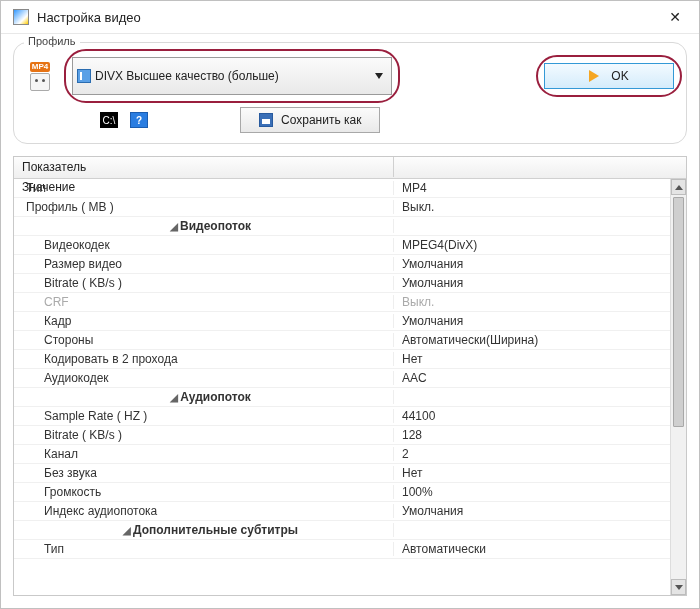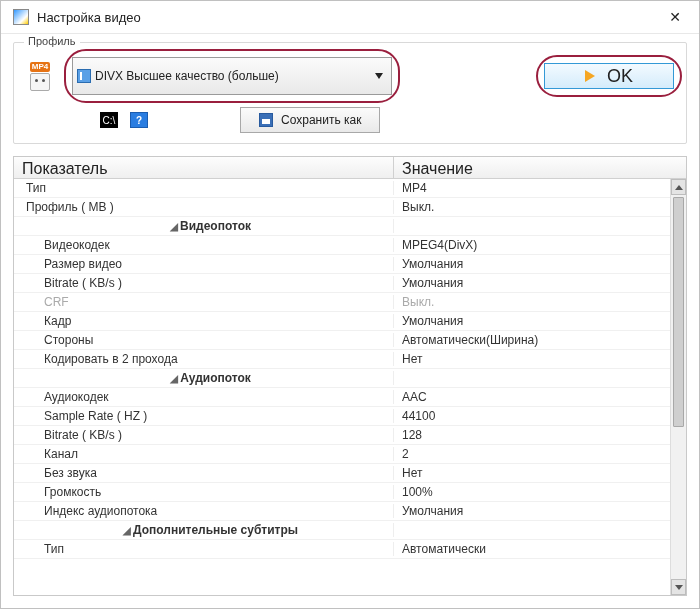--- a/index.html
+++ b/index.html
@@ -3,53 +3,53 @@
 <meta charset="utf-8">
 <style>
   * { box-sizing: border-box; font-family: "Segoe UI", Tahoma, Arial, sans-serif; }
   body { margin: 0; background: #fff; width: 700px; height: 609px; overflow: hidden; }
   .window { width: 700px; height: 609px; border: 1px solid #c0c0c0; background: #fff; display: flex; flex-direction: column; }
   .titlebar { display: flex; align-items: center; padding: 8px 12px; border-bottom: 1px solid #e8e8e8; }
   .titlebar-icon { width: 16px; height: 16px; margin-right: 8px; background: linear-gradient(135deg,#3399ff,#9cf,#fff,#fc0); border: 1px solid #888; }
   .titlebar-text { font-size: 13px; color: #222; flex: 1; }
   .close-x { font-size: 14px; color: #222; cursor: pointer; padding: 0 6px; }
 
-  .profile-group { margin: 8px 12px 4px 12px; border: 1px solid #d9d9d9; border-radius: 2px; padding: 14px 12px 10px 12px; position: relative; }
+  .profile-group { margin: 8px 12px 4px 12px; border: 1px solid #d9d9d9; border-radius: 14px; padding: 14px 12px 10px 12px; position: relative; }
   .profile-legend { position: absolute; top: -8px; left: 10px; background: #fff; padding: 0 4px; font-size: 11px; color: #444; }
   .profile-row1 { display: flex; align-items: center; gap: 18px; }
   .file-icon { width: 28px; height: 30px; display: flex; flex-direction: column; align-items: center; justify-content: center; }
   .mp4-badge { background: #e67314; color: #fff; font-size: 8px; font-weight: bold; padding: 1px 2px; border-radius: 2px; line-height: 1; }
   .file-face { width: 20px; height: 18px; border: 1px solid #aaa; border-radius: 2px; background: #f5f5f5; margin-top: 1px; position: relative; }
   .file-face::before, .file-face::after { content: ""; position: absolute; width: 3px; height: 3px; background: #555; border-radius: 50%; top: 5px; }
   .file-face::before { left: 4px; }
   .file-face::after { right: 4px; }
 
   .combo-wrap { position: relative; }
   .highlight-oval { position: absolute; border: 2.5px solid #9a1f3e; border-radius: 22px; pointer-events: none; }
   .h1 { top: -8px; left: -8px; right: -8px; bottom: -8px; }
   .combo { width: 320px; height: 38px; background: linear-gradient(#fbfbfb,#e9e9e9); border: 1px solid #9a9a9a; display: flex; align-items: center; padding: 0 4px; font-size: 12px; color: #222; cursor: pointer; }
   .combo-icon { width: 14px; height: 14px; margin-right: 4px; background: #5aa0e6; border: 1px solid #2a6cb0; position: relative; }
   .combo-icon::before { content:""; position:absolute; left:2px; top:2px; bottom:2px; width:2px; background:#fff; }
   .combo-text { flex: 1; white-space: nowrap; overflow: hidden; }
   .combo-arrow { width: 0; height: 0; border-left: 4px solid transparent; border-right: 4px solid transparent; border-top: 6px solid #222; margin: 0 4px; }
 
   .ok-wrap { position: relative; margin-left: auto; }
-  .ok-btn { width: 130px; height: 26px; border: 1px solid #3399d6; background: linear-gradient(#f3faff,#d4ecfb); display: flex; align-items: center; justify-content: center; gap: 12px; font-size: 18px; color: #222; cursor: pointer; }
+  .ok-btn { width: 130px; height: 26px; border: 1px solid #3399d6; background: linear-gradient(#f3faff,#d4ecfb); display: flex; align-items: center; justify-content: center; gap: 12px; font-size: 12px; color: #222; cursor: pointer; }
   .ok-arrow { width: 0; height: 0; border-top: 6px solid transparent; border-bottom: 6px solid transparent; border-left: 10px solid #f5a623; }
 
   .profile-row2 { display: flex; align-items: center; gap: 12px; margin-top: 12px; margin-left: 74px; }
   .small-icon { width: 18px; height: 16px; display: inline-flex; align-items: center; justify-content: center; font-size: 10px; }
   .cmd { background: #000; color: #fff; border: 1px solid #000; }
   .help { background: #2a7de1; color: #fff; border: 1px solid #1a5cb0; font-weight: bold; }
   .save-btn { margin-left: 80px; height: 26px; padding: 4px 18px; border: 1px solid #a8a8a8; background: linear-gradient(#fbfbfb,#e9e9e9); display: flex; align-items: center; gap: 8px; font-size: 12px; color: #222; cursor: pointer; }
   .floppy { width: 14px; height: 14px; background: #3a6fb7; position: relative; border: 1px solid #285a9e; }
   .floppy::after { content:""; position:absolute; left:2px; right:2px; bottom:2px; height:5px; background:#fff; }
 
   .grid { flex: 1; margin: 8px 12px 12px 12px; border: 1px solid #c9c9c9; display: flex; flex-direction: column; overflow: hidden; }
-  .grid-header { display: flex; background: linear-gradient(#fdfdfd,#efefef); border-bottom: 1px solid #d0d0d0; height: 22px; font-size: 16px; color: #222; }
+  .grid-header { display: flex; background: linear-gradient(#fdfdfd,#efefef); border-bottom: 1px solid #d0d0d0; height: 22px; font-size: 12px; color: #222; flex-direction: column; }
   .col-key { width: 380px; padding: 3px 8px; border-right: 1px solid #d0d0d0; }
   .col-val { flex: 1; padding: 3px 8px; }
   .grid-body { flex: 1; overflow: hidden; position: relative; }
   .grid-rows { position: absolute; inset: 0; overflow: hidden; }
   .grow { display: flex; font-size: 12px; color: #333; height: 19px; align-items: center; border-bottom: 1px solid #f0f0f0; }
   .grow .k { width: 380px; padding: 0 8px 0 30px; border-right: 1px solid #eee; white-space: nowrap; }
   .grow .v { flex: 1; padding: 0 8px; white-space: nowrap; }
   .grow.top .k { padding-left: 12px; }
   .grow.section .k { padding-left: 22px; font-weight: bold; text-align: center; }
   .grow.section .tw { display: inline-block; width: 8px; color: #666; margin-right: 2px; font-size: 10px; }
@@ -148,27 +148,27 @@
             <div class="v">Умолчания</div>
           </div>
           <div class="grow ">
             <div class="k">Стороны</div>
             <div class="v">Автоматически(Ширина)</div>
           </div>
           <div class="grow ">
             <div class="k">Кодировать в 2 прохода</div>
             <div class="v">Нет</div>
           </div>
+          <div class="grow ">
+            <div class="k">Аудиокодек</div>
+            <div class="v">AAC</div>
+          </div>
           <div class="grow section">
             <div class="k"><span class="tw">◢</span>Аудиопоток</div>
             <div class="v"></div>
-          </div>
-          <div class="grow ">
-            <div class="k">Аудиокодек</div>
-            <div class="v">AAC</div>
           </div>
           <div class="grow ">
             <div class="k">Sample Rate ( HZ )</div>
             <div class="v">44100</div>
           </div>
           <div class="grow ">
             <div class="k">Bitrate ( KB/s )</div>
             <div class="v">128</div>
           </div>
           <div class="grow ">

